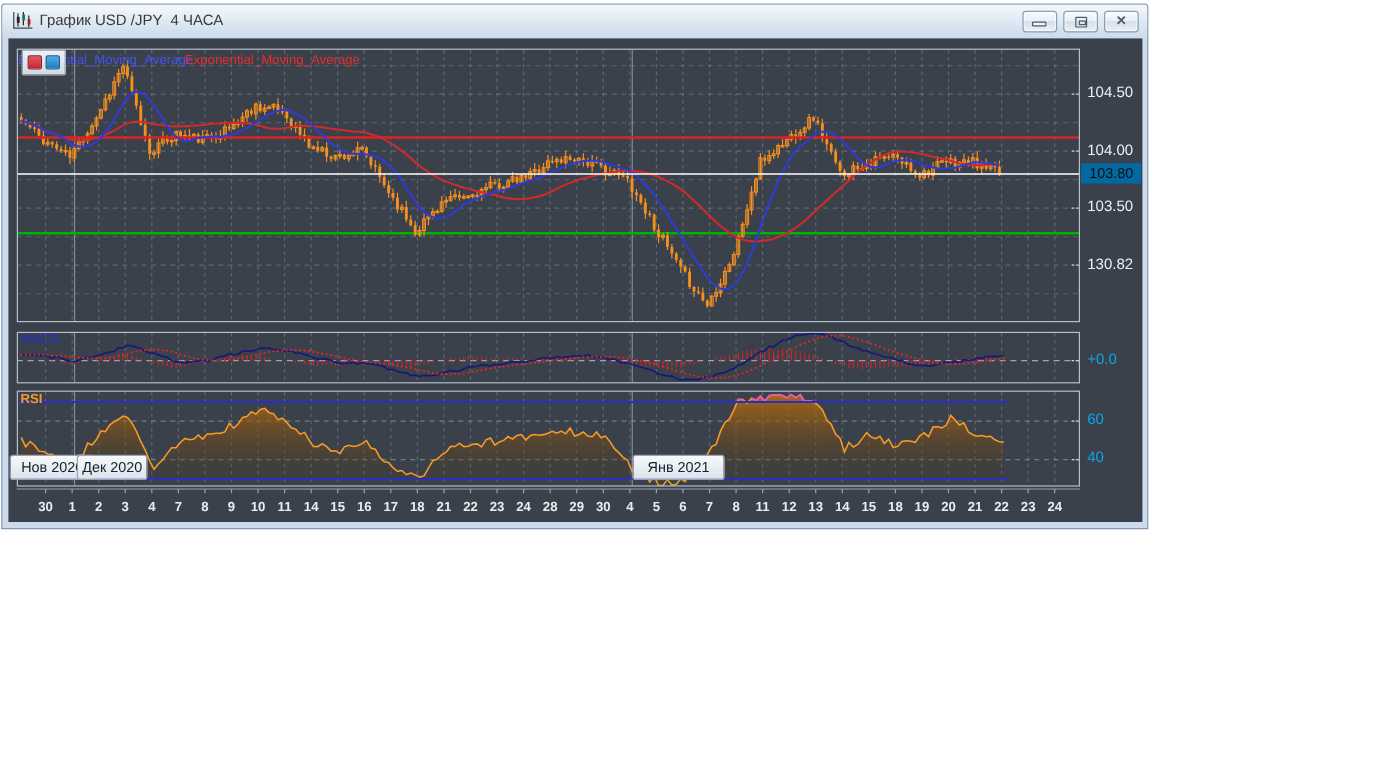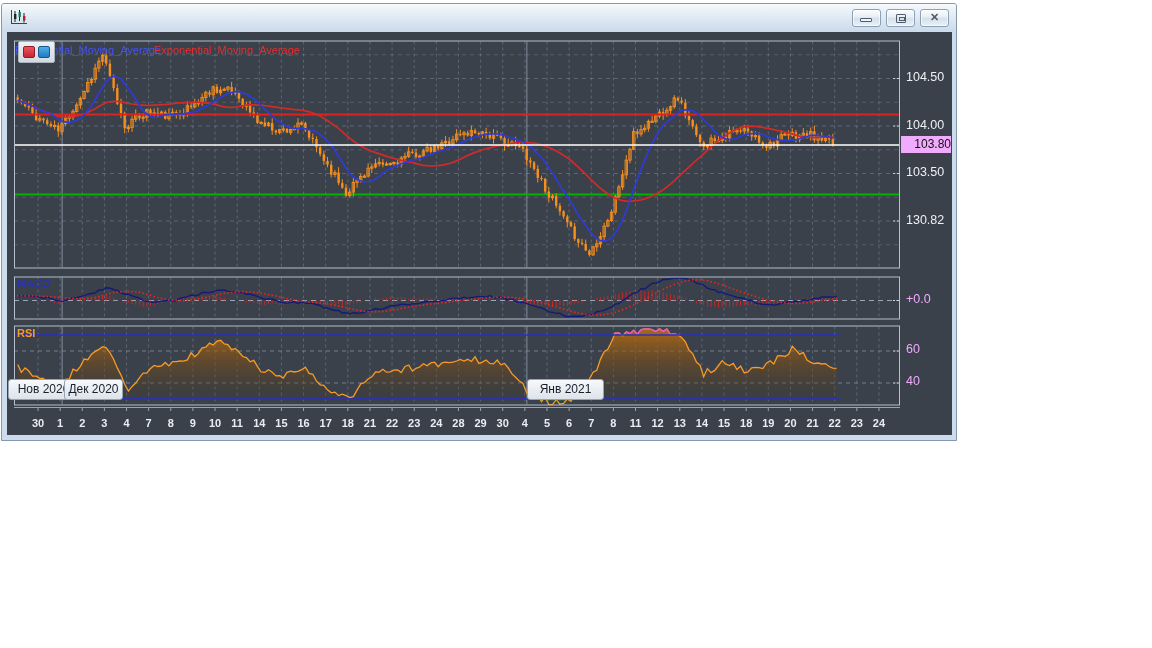--- a/index.html
+++ b/index.html
@@ -35,26 +35,26 @@
                display:flex;align-items:center;justify-content:center;gap:3px;box-sizing:border-box}
   .sqbtn{width:12px;height:12px;border-radius:2px;display:inline-block;box-sizing:border-box}
   .sqbtn.red{background:linear-gradient(#ea5560,#c22733);border:1px solid #8e1d26}
   .sqbtn.blue{background:linear-gradient(#54abe8,#1e7cc2);border:1px solid #155a8e}
 
   .panel-label{position:absolute;font-size:11px;font-weight:bold;z-index:2}
   .panel-label.macd{left:10px;top:245px;color:#2a34a8}
   .panel-label.rsi{left:10px;top:295px;color:#f79a28}
 
   .price-label{position:absolute;left:899px;font-size:12.5px;color:#edf1f6;z-index:2}
-  .axis-label{position:absolute;left:899px;font-size:12.5px;color:#f0abfc;z-index:2}
+  .axis-label{position:absolute;left:899px;font-size:12.5px;color:#0ea5e9;z-index:2}
   .axis-label.macd-zero{top:260px}
   .axis-label.rsi60{top:310px}
   .axis-label.rsi40{top:342px}
-  .cur-price{position:absolute;left:894px;top:104px;width:50px;height:17px;background:#f0abfc;
-             color:#101010;font-size:12px;line-height:17px;text-align:right;z-index:3}
+  .cur-price{position:absolute;left:894px;top:104px;width:50px;height:17px;background:#0369a1;
+             color:#101010;font-size:12px;line-height:17px;text-align:center;z-index:3}
 
   .date-box{position:absolute;height:21px;line-height:19px;text-align:center;font-size:12px;color:#16202e;
             background:linear-gradient(#f7f9fb,#dde3ea);border:1px solid #97a5b5;border-radius:3px;
             box-sizing:border-box;overflow:hidden;white-space:nowrap}
   .date-box.nov{left:1px;top:347px;width:71px;z-index:2}
   .date-box.dec{left:57px;top:347px;width:59px;z-index:3}
   .date-box.jan{left:520px;top:347px;width:77px;z-index:2}
 
   .x-label{position:absolute;top:385px;transform:translateX(-50%);font-size:11px;font-weight:bold;
            color:#e9edf2;z-index:2}
@@ -69,20 +69,21 @@
         <line x1="1.5" y1="1" x2="1.5" y2="14.5" stroke="#3c4350" stroke-width="1"></line>
         <line x1="1" y1="14.5" x2="17" y2="14.5" stroke="#3c4350" stroke-width="1"></line>
         <line x1="5" y1="2" x2="5" y2="13" stroke="#222" stroke-width="1"></line>
         <rect x="4" y="5" width="2.4" height="5" fill="#222"></rect>
         <line x1="9.5" y1="1" x2="9.5" y2="12" stroke="#222" stroke-width="1"></line>
         <rect x="8.5" y="3" width="2.4" height="5" fill="#1c7d6a"></rect>
         <line x1="14" y1="4" x2="14" y2="13.5" stroke="#222" stroke-width="1"></line>
         <rect x="13" y="7" width="2.4" height="4.5" fill="#b22222"></rect>
       </svg>
     </span>
+    <span class="title">График USD /JPY  4 ЧАСА</span>
     <span class="controls">
       <button class="wbtn">
           <span class="glyph-min"></span>
         </button>
       <button class="wbtn">
           <span class="glyph-res"></span>
         </button>
       <button class="wbtn">
           <span class="glyph-close">✕</span>
         </button>

